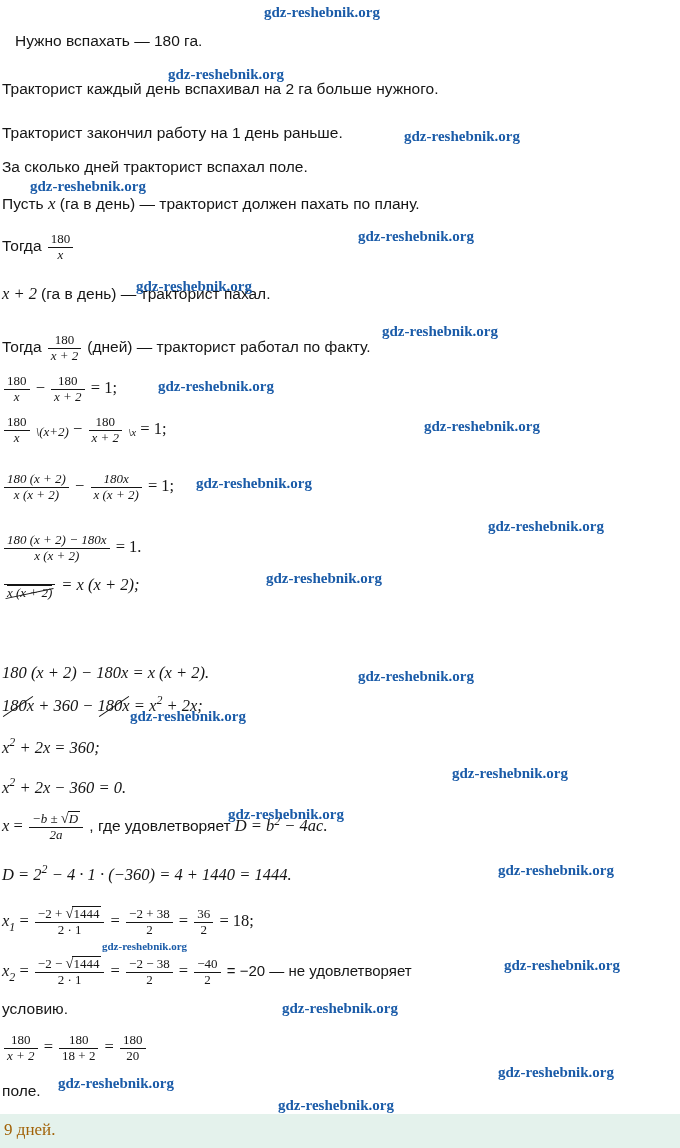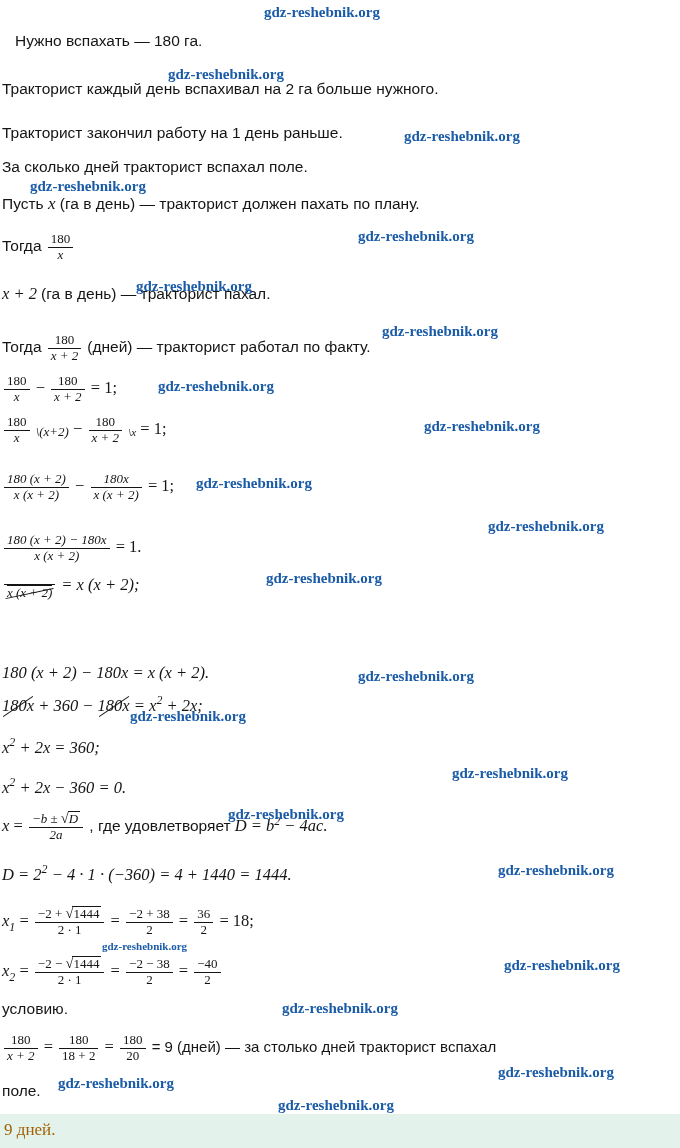--- a/index.html
+++ b/index.html
@@ -261,39 +261,39 @@
   <span class="nostyle">=</span>
   <span class="frac big">
     <span class="num nostyle">−2 − 38</span>
     <span class="den nostyle">2</span>
   </span>
   <span class="nostyle">=</span>
   <span class="frac big">
     <span class="num nostyle">−40</span>
     <span class="den nostyle">2</span>
   </span>
+  <span class="sans" style="font-size:15px;">= −20 — не удовлетворяет</span>
 </div>
 <div class="line sans" style="left:2px; top:1000px;">условию.</div>
 
 <div class="line" style="left:2px; top:1033px;">
   <span class="frac big">
     <span class="num nostyle">180</span>
     <span class="den">x + 2</span>
   </span>
   <span class="nostyle">=</span>
   <span class="frac big">
     <span class="num nostyle">180</span>
     <span class="den nostyle">18 + 2</span>
   </span>
   <span class="nostyle">=</span>
   <span class="frac big">
     <span class="num nostyle">180</span>
     <span class="den nostyle">20</span>
   </span>
-  <span class="sans" style="font-size:15px;">= 9 (дней) — за столько дней тракторист вспахал</span>
 </div>
 <div class="line sans" style="left:2px; top:1082px;">поле.</div>
 
 <div id="watermark-layer">
     <div class="wm" style="left: 264px; top: 4px; font-size: 15px; color: rgb(26, 91, 168);">gdz-reshebnik.org</div>
     <div class="wm" style="left: 168px; top: 66px; font-size: 15px; color: rgb(26, 91, 168);">gdz-reshebnik.org</div>
     <div class="wm" style="left: 404px; top: 128px; font-size: 15px; color: rgb(26, 91, 168);">gdz-reshebnik.org</div>
     <div class="wm" style="left: 30px; top: 178px; font-size: 15px; color: rgb(26, 91, 168);">gdz-reshebnik.org</div>
     <div class="wm" style="left: 358px; top: 228px; font-size: 15px; color: rgb(26, 91, 168);">gdz-reshebnik.org</div>
     <div class="wm" style="left: 136px; top: 278px; font-size: 15px; color: rgb(26, 91, 168);">gdz-reshebnik.org</div>

